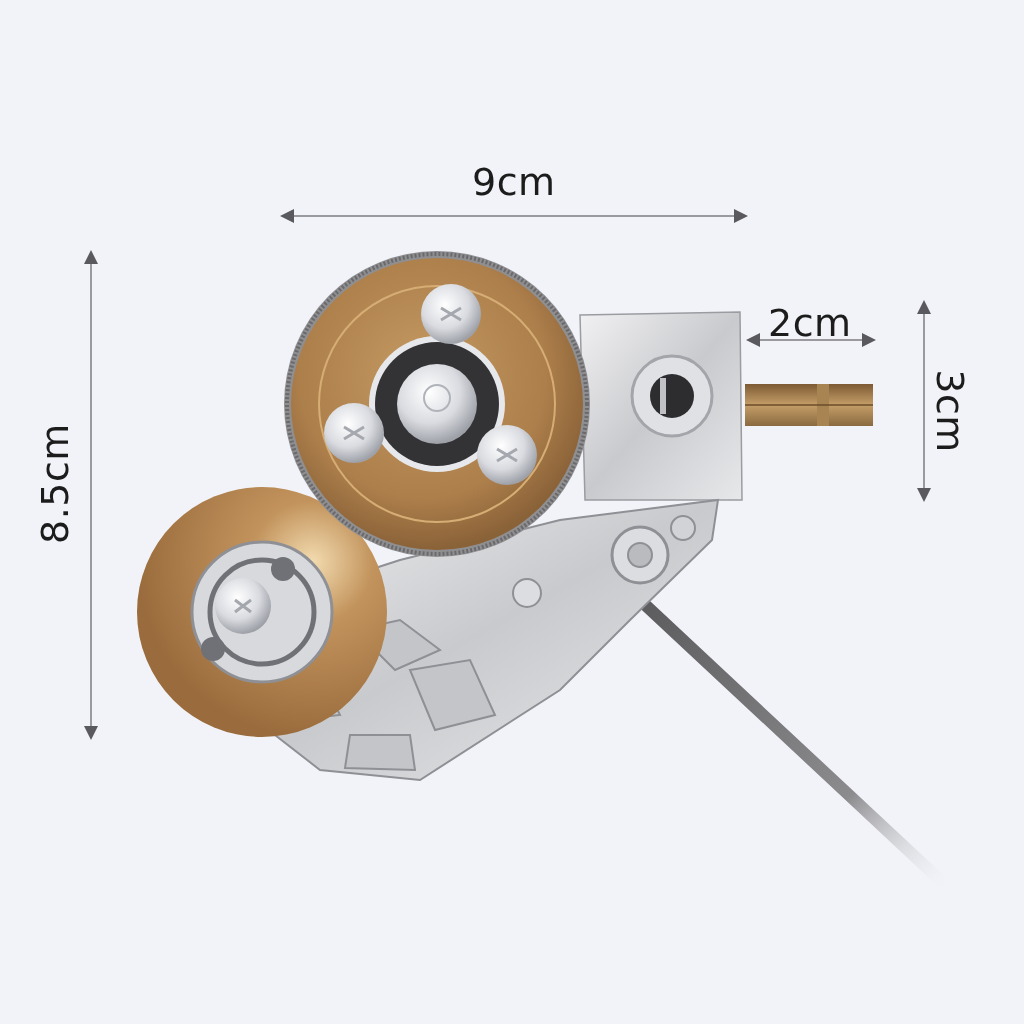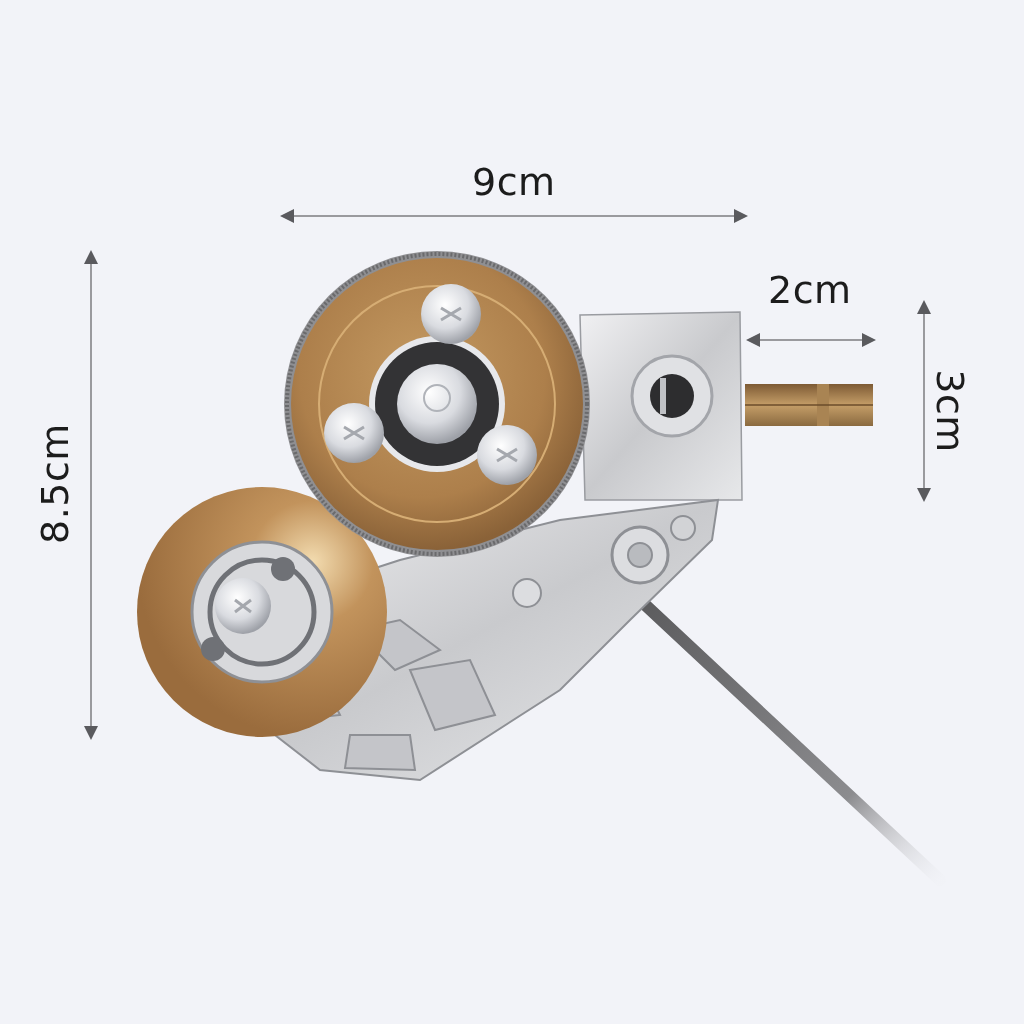--- a/index.html
+++ b/index.html
@@ -10,21 +10,21 @@
     position: relative;
   }
   .stage { position: absolute; left: 0; top: 0; width: 1024px; height: 935px; }
   .dim-label {
     position: absolute; color: #1c1c1c; font-size: 38px; line-height: 1;
     white-space: nowrap; letter-spacing: 0.5px;
   }
   .dim-label.rot-left { transform: rotate(-90deg); transform-origin: center center; }
   .dim-label.rot-right { transform: rotate(90deg); transform-origin: center center; }
   #label-width { left: 472px; top: 163px; }
-  #label-shank { left: 768px; top: 271px; }
+  #label-shank { left: 768px; top: 304px; }
   #label-height { left: 0px; top: 470px; width: 110px; text-align: center; }
   #label-shank-h { left: 895px; top: 392px; width: 110px; text-align: center; }
   svg.overlay { position: absolute; left: 0; top: 0; }
 </style>
 </head>
 <body>
 
 <div class="stage">
 
   <svg class="overlay" width="1024" height="1024" viewBox="0 0 1024 1024">

